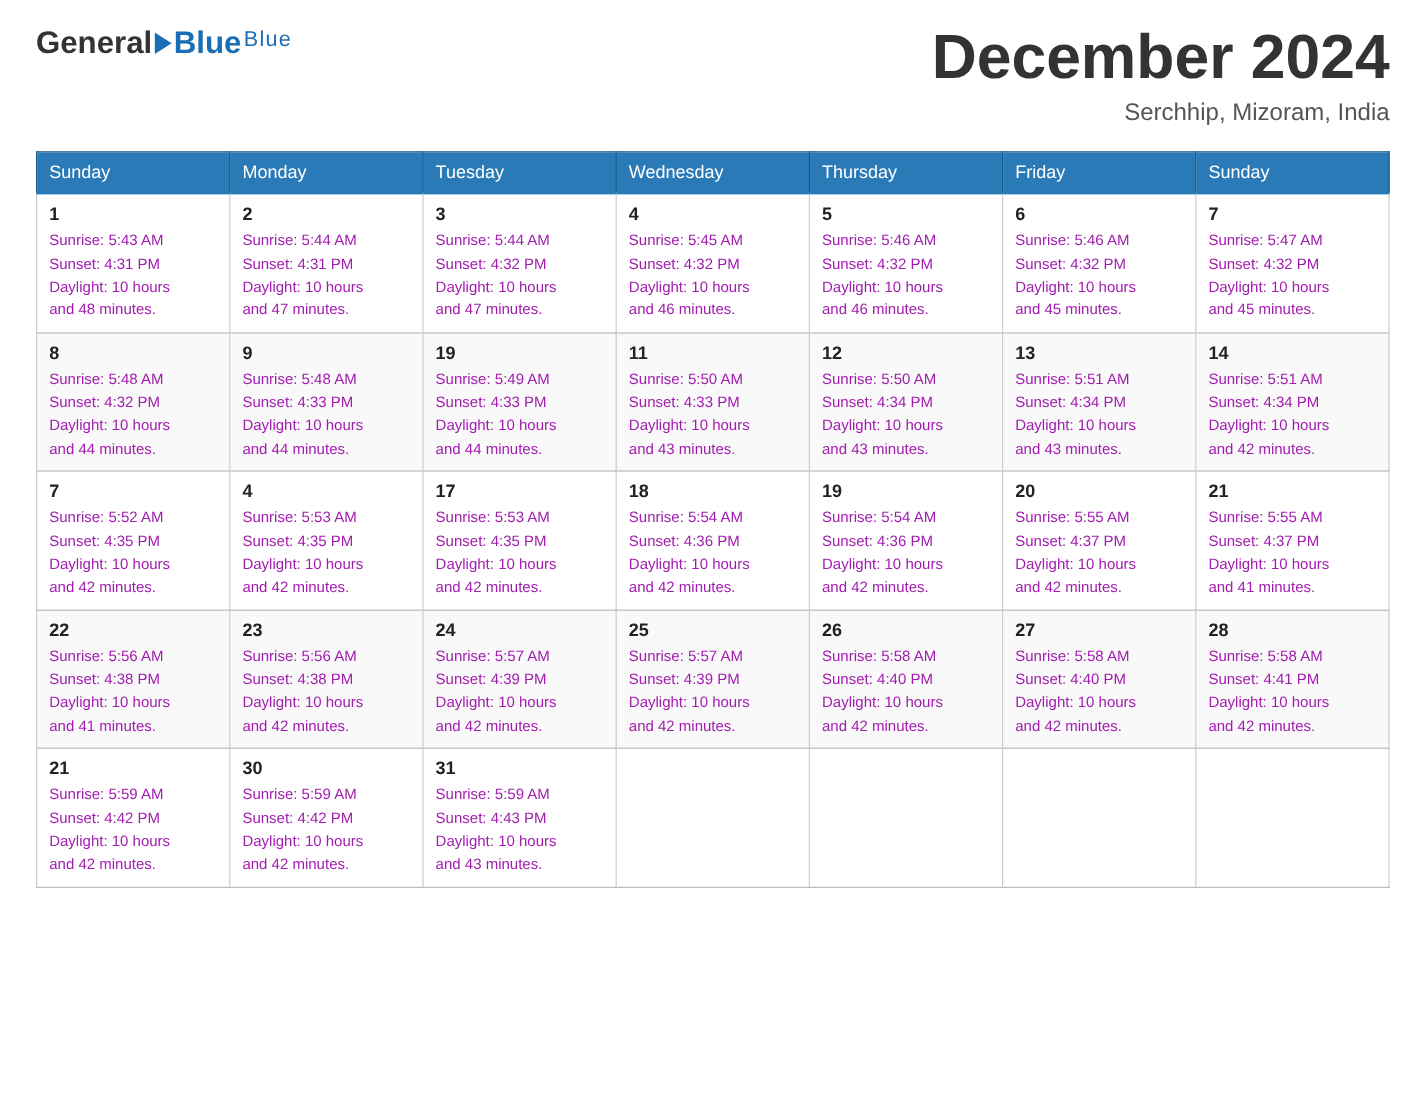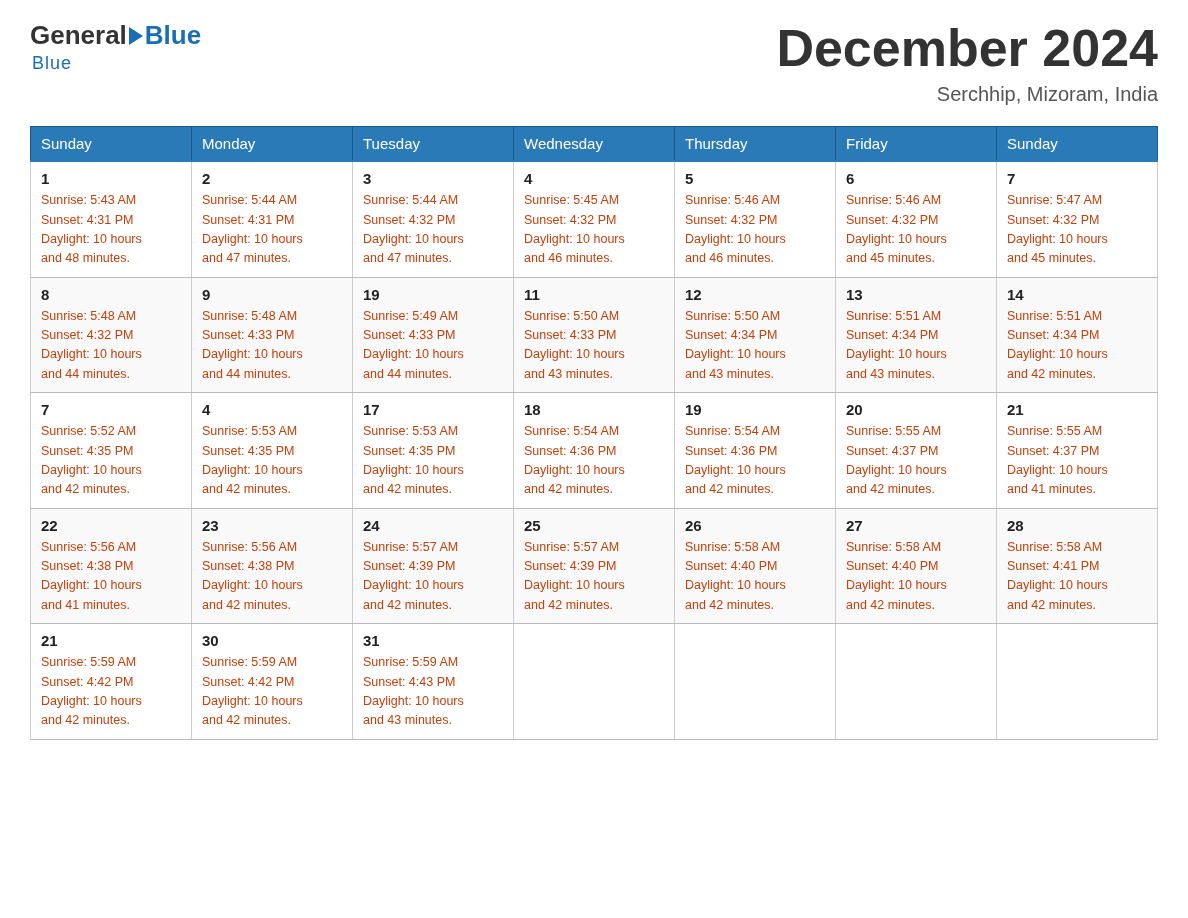--- a/index.html
+++ b/index.html
@@ -12,21 +12,21 @@
       padding: 20px 30px;
     }
     .header {
       display: flex;
       justify-content: space-between;
       align-items: flex-start;
       margin-bottom: 20px;
     }
     .logo {
       display: flex;
-      flex-direction: column;
+      flex-direction: row;
       align-items: flex-start;
     }
     .logo-text {
       display: flex;
       align-items: center;
       font-size: 26px;
       font-weight: bold;
       color: #333;
     }
     .logo-general { color: #333; }
@@ -85,21 +85,21 @@
       background: #fff;
     }
     .day-number {
       font-size: 15px;
       font-weight: bold;
       color: #222;
       margin-bottom: 4px;
     }
     .day-info {
       font-size: 12.5px;
-      color: #c2410c;
+      color: #a21caf;
       line-height: 1.55;
     }
     td.empty {
       background: #fff;
     }
     tbody tr:nth-child(even) td {
       background: #f9f9f9;
     }
     
     tbody tr td {

